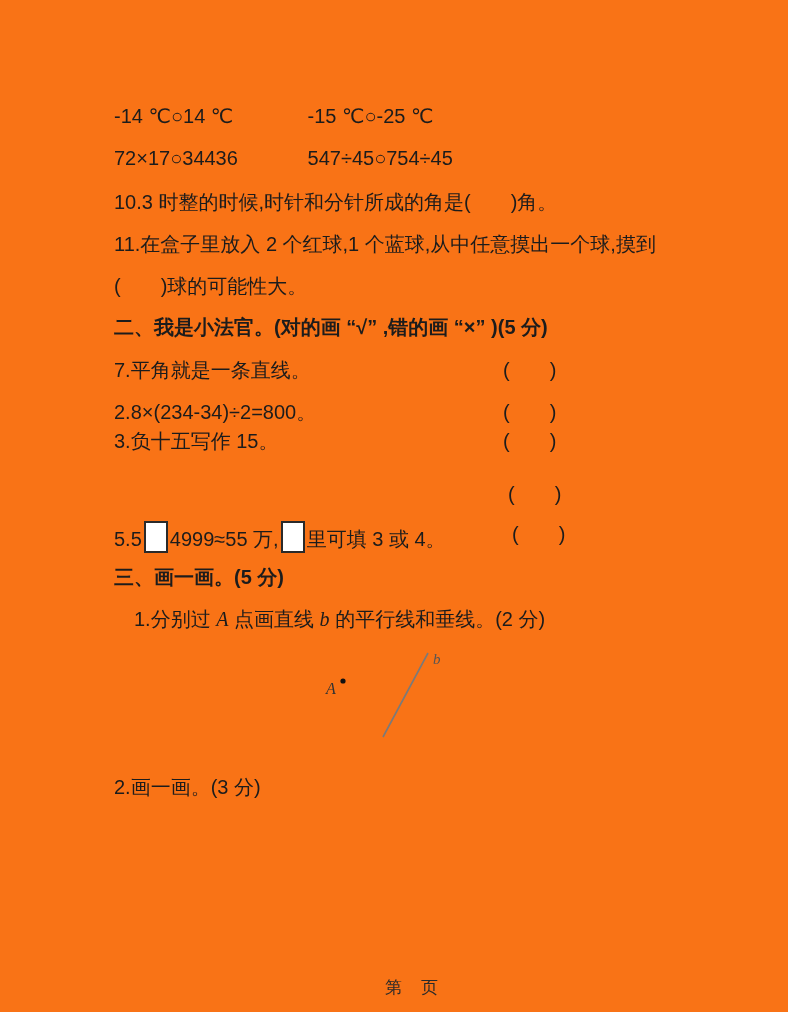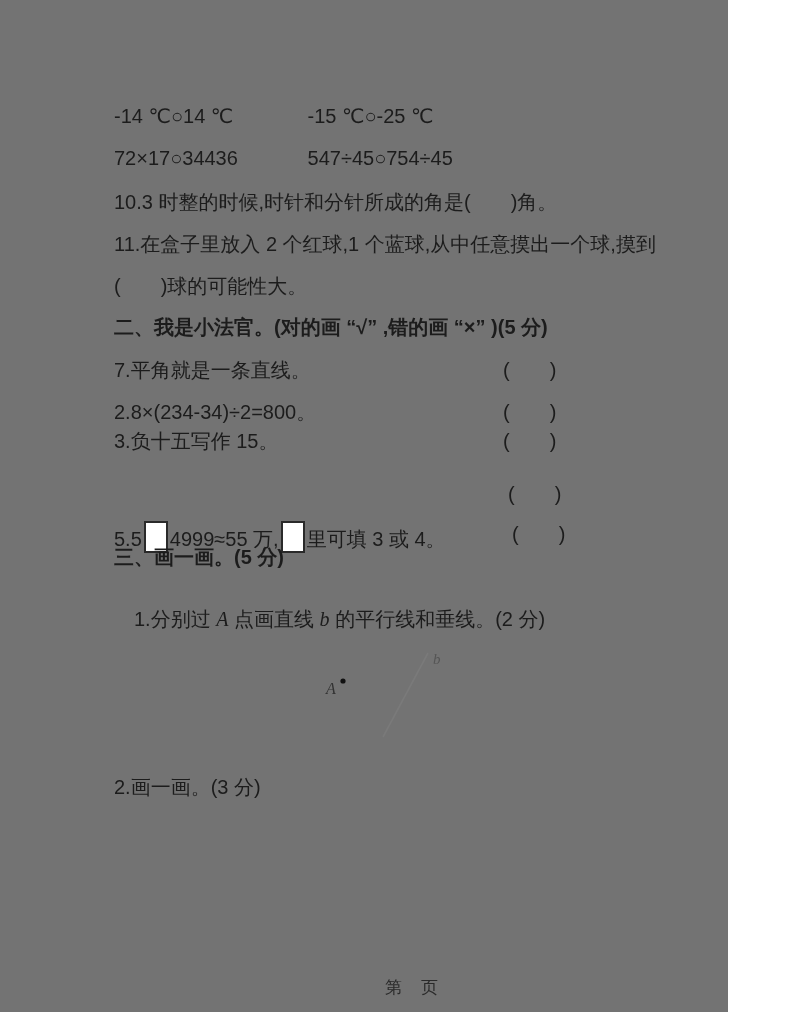--- a/index.html
+++ b/index.html
@@ -2,23 +2,23 @@
 <html><head>
 <meta charset="utf-8">
 <style>
   html, body {
     margin: 0;
     padding: 0;
     background: #ffffff;
   }
   .page {
     position: relative;
-    width: 728px;
+    width: 788px;
     height: 1012px;
-    background: #737373;
+    background: #f97316;
     font-family: "Liberation Sans", "DejaVu Sans", sans-serif;
     color: #1c1c1c;
     overflow: hidden;
     text-decoration: underline;
   }
   .row {
     position: absolute;
     left: 114px;
     font-size: 20px;
     line-height: 27px;
@@ -104,21 +104,21 @@
     <span class="tf-answer" style="left:389px;">(　　)</span>
   </div>
   <div class="row tf-row" style="top:481px;">
     <span class="tf-answer" style="left:394px;">(　　)</span>
   </div>
   <div class="row tf-row" style="top:521px;">
     <span>5.5</span><span class="fill-box"></span><span>4999≈55 万,</span><span class="fill-box"></span><span>里可填 3 或 4。</span>
     <span class="tf-answer" style="left:398px;">(　　)</span>
   </div>
 
-  <div class="row heading" style="top:544px;">三、画一画。(5 分)</div>
+  <div class="row heading" style="top:564px;">三、画一画。(5 分)</div>
 
   <div class="row" style="top:606px;margin-left:20px;">
     <span>1.分别过 </span><span class="var">A</span><span> 点画直线 </span><span class="var">b</span><span> 的平行线和垂线。(2 分)</span>
   </div>
 
   <svg class="diagram" viewBox="0 0 420 115">
     <line x1="269" y1="101" x2="314" y2="17" stroke="#7a7a7a" stroke-width="1.6"></line>
     <text x="212" y="58" font-size="16" fill="#333333" font-style="italic" font-family="Liberation Serif, DejaVu Serif, serif">A</text>
     <circle cx="229" cy="45" r="2.6" fill="#111111"></circle>
     <text x="319" y="28" font-size="15" fill="#555555" font-style="italic" font-family="Liberation Serif, DejaVu Serif, serif">b</text>

